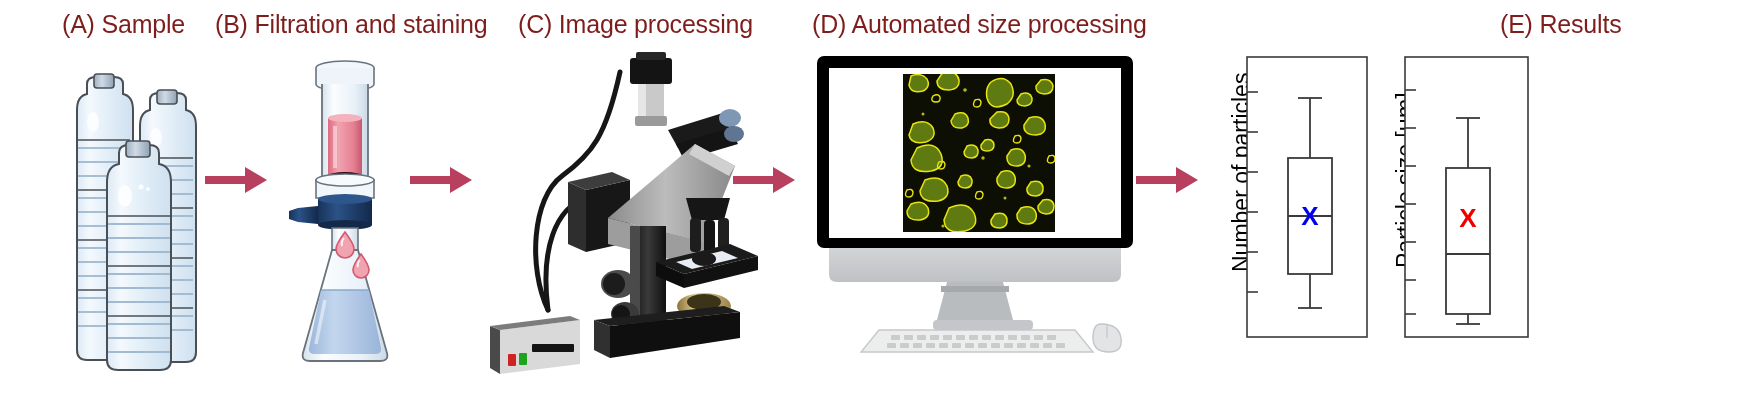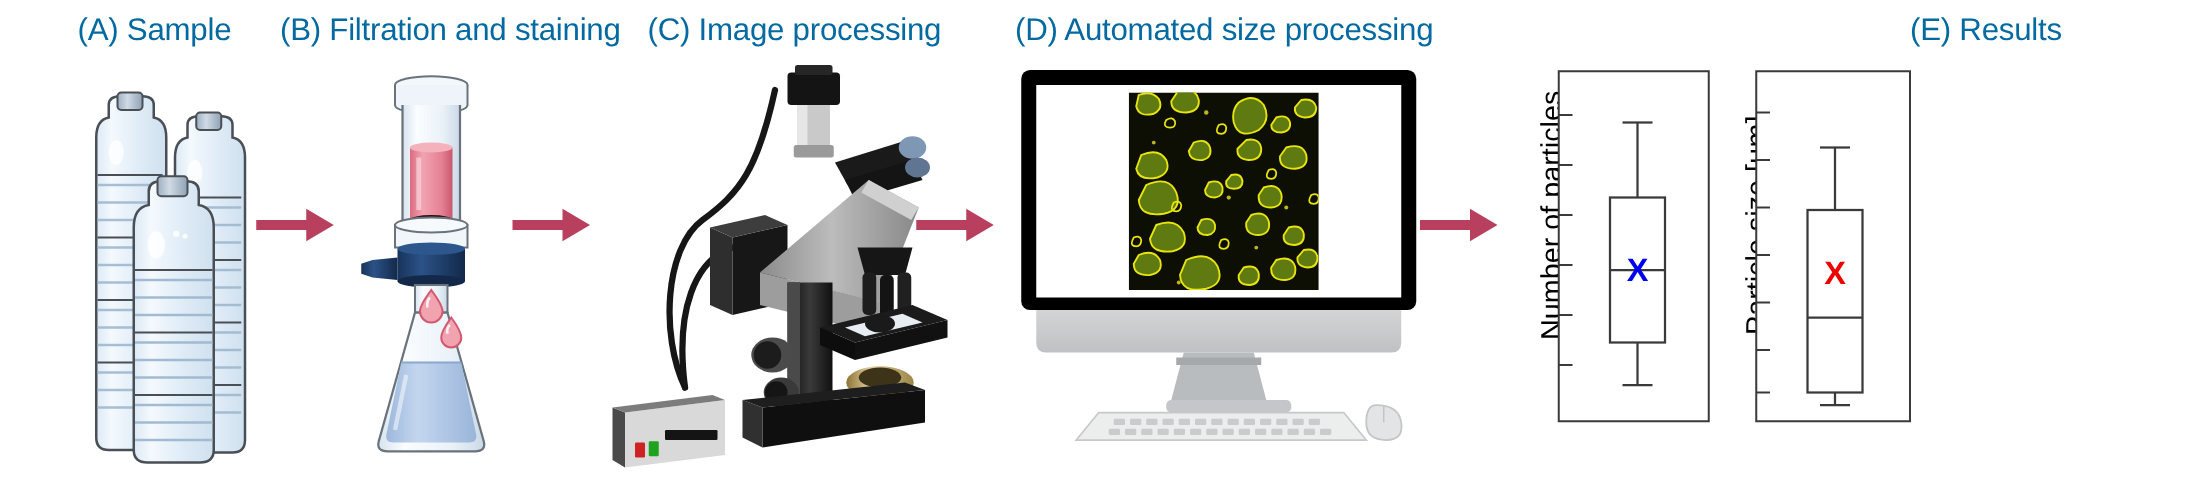--- a/index.html
+++ b/index.html
@@ -17,21 +17,21 @@
   #figure {
     position: relative;
     width: 1756px;
     height: 403px;
     background: #ffffff;
   }
   .panel-label {
     position: absolute;
     top: 10px;
     font-size: 25px;
-    color: #0369a1;
+    color: #7f1d1d;
     white-space: nowrap;
     font-family: "Liberation Sans", sans-serif;
     letter-spacing: -0.2px;
   }
   .stage {
     position: absolute;
     top: 48px;
   }
   .arrow {
     position: absolute;
@@ -46,24 +46,24 @@
     font-family: "Liberation Sans", sans-serif;
   }
   svg { display: block; overflow: visible; }
 </style>
 </head>
 <body>
 
 <div id="figure">
 
   <div class="panel-label" style="left:62px;">(A) Sample</div>
-  <div class="panel-label" style="left:224px;">(B) Filtration and staining</div>
+  <div class="panel-label" style="left:215px;">(B) Filtration and staining</div>
   <div class="panel-label" style="left:518px;">(C) Image processing</div>
   <div class="panel-label" style="left:812px;">(D) Automated size processing</div>
-  <div class="panel-label" style="left:1500px;margin-left:28px;">(E) Results</div>
+  <div class="panel-label" style="left:1500px;">(E) Results</div>
 
   <div class="stage" style="left:55px; top:48px;">
     <svg width="200" height="315" viewBox="0 0 200 315">
       <defs>
         <linearGradient id="btlGrad" x1="0" y1="0" x2="1" y2="0">
           <stop offset="0%" stop-color="#dce9f5"></stop>
           <stop offset="22%" stop-color="#f4f9fd"></stop>
           <stop offset="55%" stop-color="#e2eef8"></stop>
           <stop offset="100%" stop-color="#cfe0ef"></stop>
         </linearGradient>

